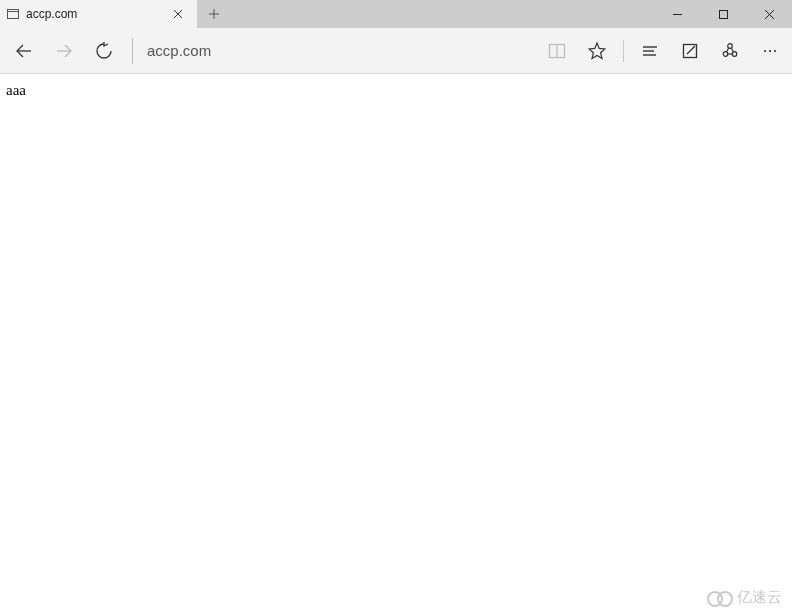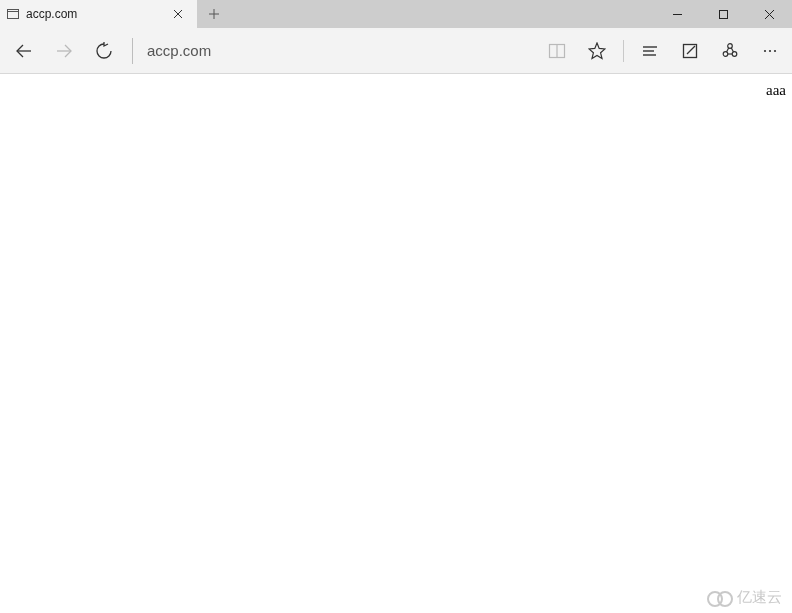--- a/index.html
+++ b/index.html
@@ -91,21 +91,20 @@
     .right-sep {
       width: 1px; height: 22px;
       background: #c9c9c9;
       margin: 0 6px;
     }
     .page-content {
       padding: 8px 6px;
       font-family: "Times New Roman", serif;
       font-size: 15px;
       color: #000;
-      text-align: right;
     }
     .watermark {
       position: absolute;
       right: 10px;
       bottom: 6px;
       display: flex;
       align-items: center;
       gap: 4px;
       color: #c9c9c9;
       font-size: 15px;

